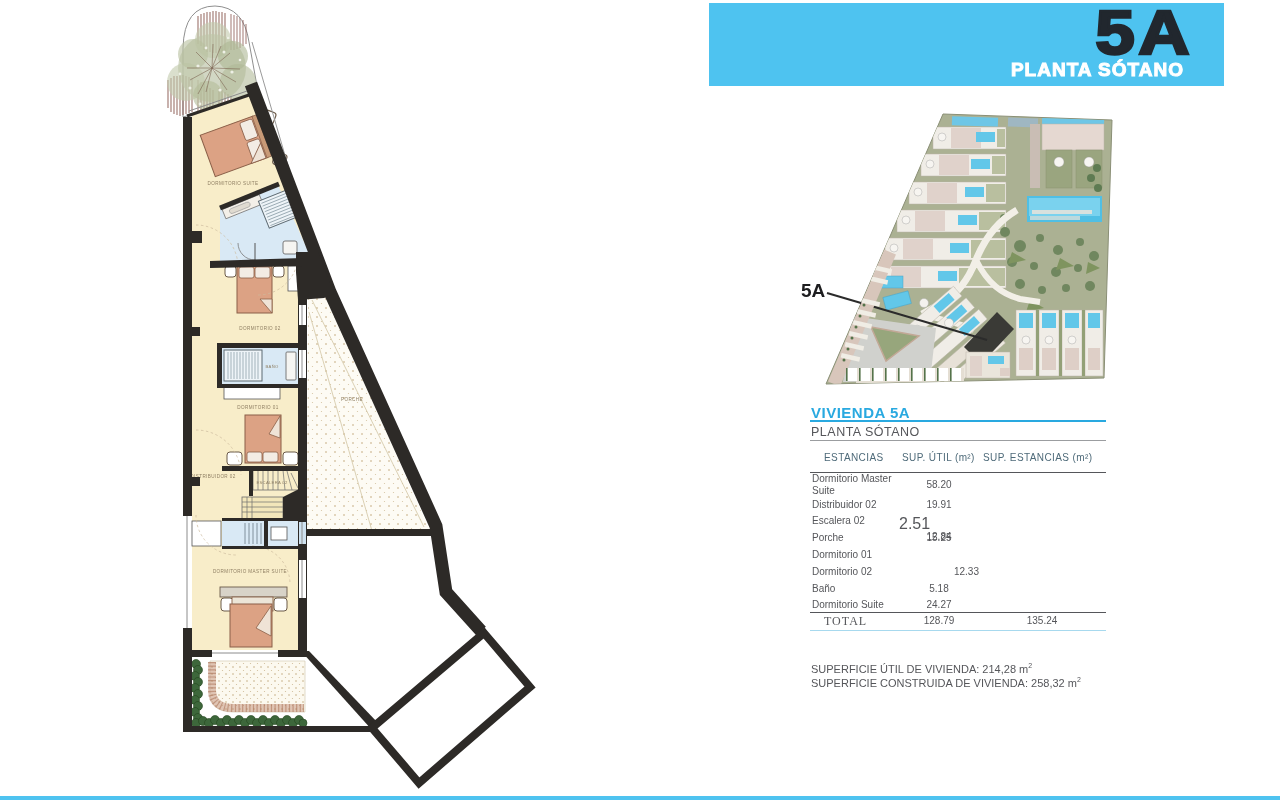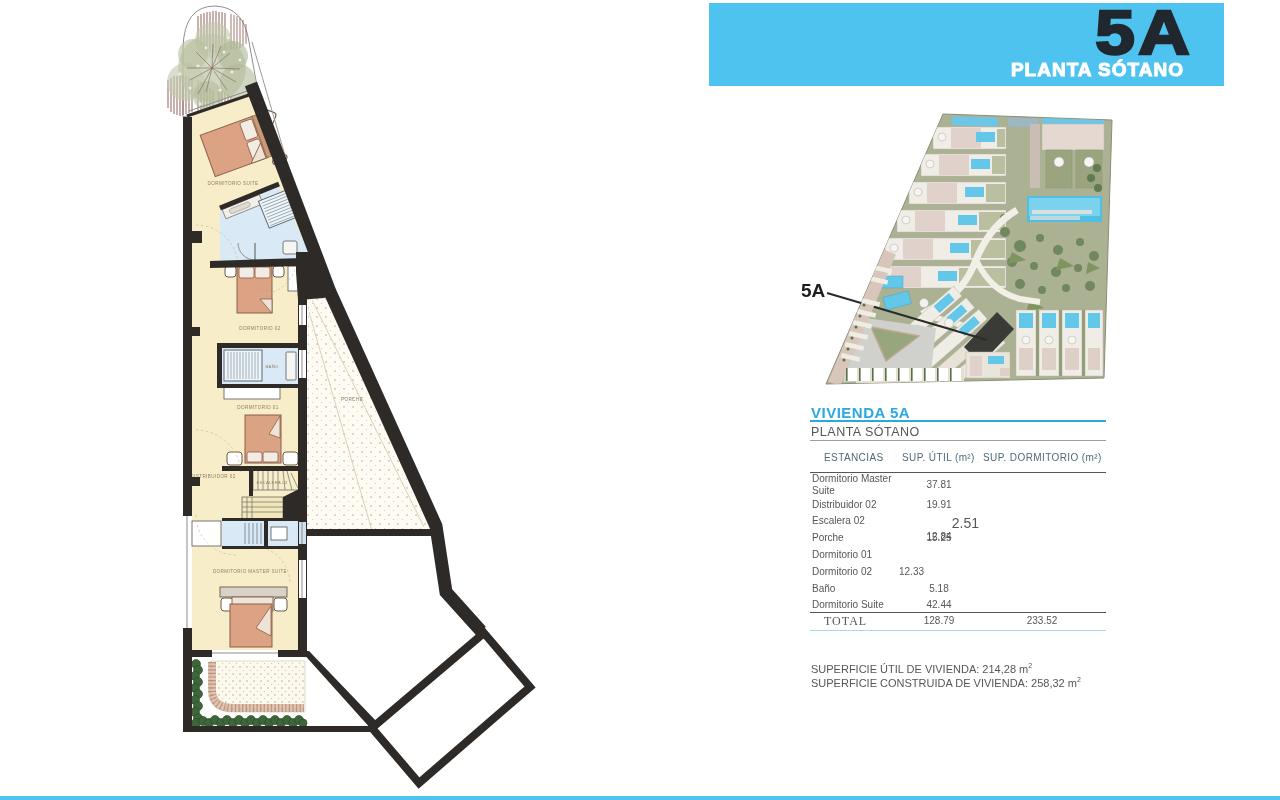--- a/index.html
+++ b/index.html
@@ -532,53 +532,53 @@
   <div class="abs" style="left:811px;top:404px;font-size:15px;font-weight:bold;color:#29a9e0;letter-spacing:0.5px;">VIVIENDA 5A</div>
 
   <div class="abs" style="left:810px;top:420px;width:296px;height:2px;background:#29a9e0;"></div>
 
   <div class="abs" style="left:811px;top:425px;font-size:12.5px;color:#55565a;letter-spacing:0.5px;">PLANTA SÓTANO</div>
 
   <div class="abs" style="left:810px;top:440px;width:296px;height:1px;background:#9b9da0;"></div>
 
   <div class="abs" style="left:824px;top:452px;font-size:10px;color:#4e6a79;letter-spacing:0.4px;">ESTANCIAS</div>
   <div class="abs" style="left:902px;top:452px;font-size:10px;color:#4e6a79;letter-spacing:0.4px;">SUP. ÚTIL (m²)</div>
-  <div class="abs" style="left:983px;top:452px;font-size:10px;color:#4e6a79;letter-spacing:0.4px;">SUP. DORMITORIO (m²)</div>
+  <div class="abs" style="left:983px;top:452px;font-size:10px;color:#4e6a79;letter-spacing:0.4px;">SUP. ESTANCIAS (m²)</div>
 
   <div class="abs" style="left:810px;top:472px;width:296px;height:1px;background:#55565a;"></div>
 
   <div class="abs" style="left:812px;top:473px;width:90px;font-size:10px;color:#55565a;line-height:11.5px;">Dormitorio Master Suite</div>
-  <div class="abs" style="left:899px;top:479px;width:80px;text-align:center;font-size:10px;color:#55565a;">37.81</div>
+  <div class="abs" style="left:899px;top:479px;width:80px;text-align:center;font-size:10px;color:#55565a;">58.20</div>
 
   <div class="abs" style="left:812px;top:499px;font-size:10px;color:#55565a;">Distribuidor 02</div>
   <div class="abs" style="left:899px;top:499px;width:80px;text-align:center;font-size:10px;color:#55565a;">19.91</div>
 
   <div class="abs" style="left:812px;top:515px;font-size:10px;color:#55565a;">Escalera 02</div>
-  <div class="abs" style="left:899px;top:515px;width:80px;text-align:right;font-size:14px;color:#55565a;">2.51</div>
+  <div class="abs" style="left:899px;top:515px;width:80px;text-align:left;font-size:16px;color:#55565a;">2.51</div>
 
   <div class="abs" style="left:812px;top:532px;font-size:10px;color:#55565a;">Porche</div>
   <div class="abs" style="left:899px;top:532px;width:80px;text-align:center;font-size:10px;color:#55565a;">15.25</div>
 
   <div class="abs" style="left:812px;top:549px;font-size:10px;color:#55565a;">Dormitorio 01</div>
   <div class="abs" style="left:899px;top:531px;width:80px;text-align:center;font-size:10px;color:#55565a;">12.84</div>
 
   <div class="abs" style="left:812px;top:566px;font-size:10px;color:#55565a;">Dormitorio 02</div>
-  <div class="abs" style="left:899px;top:566px;width:80px;text-align:left;font-size:10px;color:#55565a;">12.33</div>
+  <div class="abs" style="left:899px;top:566px;width:80px;text-align:right;font-size:10px;color:#55565a;">12.33</div>
 
   <div class="abs" style="left:812px;top:583px;font-size:10px;color:#55565a;">Baño</div>
   <div class="abs" style="left:899px;top:583px;width:80px;text-align:center;font-size:10px;color:#55565a;">5.18</div>
 
   <div class="abs" style="left:812px;top:599px;font-size:10px;color:#55565a;">Dormitorio Suite</div>
-  <div class="abs" style="left:899px;top:599px;width:80px;text-align:center;font-size:10px;color:#55565a;">42.44</div>
+  <div class="abs" style="left:899px;top:599px;width:80px;text-align:center;font-size:10px;color:#55565a;">24.27</div>
 
   <div class="abs" style="left:810px;top:612px;width:296px;height:1px;background:#55565a;"></div>
 
   <div class="abs" style="left:812px;top:614px;font-size:12px;color:#55565a;font-family:'Liberation Serif',serif;letter-spacing:1px;margin-left:12px;">TOTAL</div>
   <div class="abs" style="left:899px;top:615px;width:80px;text-align:center;font-size:10px;color:#55565a;">128.79</div>
-  <div class="abs" style="left:1002px;top:615px;width:80px;text-align:center;font-size:10px;color:#55565a;">233.52</div>
+  <div class="abs" style="left:1002px;top:615px;width:80px;text-align:center;font-size:10px;color:#55565a;">135.24</div>
 
   <div class="abs" style="left:810px;top:630px;width:296px;height:1px;background:#a7d9ee;"></div>
 
   <div class="abs" style="left:811px;top:662px;font-size:11px;color:#55565a;">SUPERFICIE ÚTIL DE VIVIENDA: 214,28 m<sup style="font-size:7px;">2</sup></div>
 
   <div class="abs" style="left:811px;top:676px;font-size:11px;color:#55565a;">SUPERFICIE CONSTRUIDA DE VIVIENDA:  258,32 m<sup style="font-size:7px;">2</sup></div>
 </div>
 
 <div class="abs" style="left:0;top:796px;width:1280px;height:4px;background:#4ec3f0;"></div>
 

